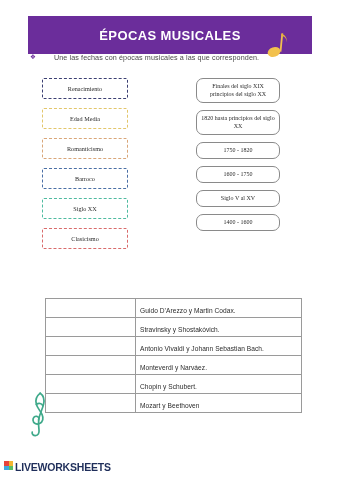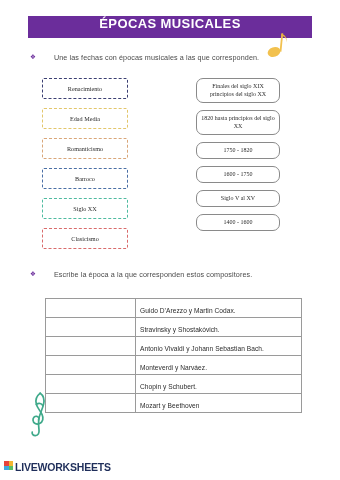--- a/index.html
+++ b/index.html
@@ -18,23 +18,24 @@
     height: 480px;
     background: #ffffff;
   }
 
   
   .banner {
     position: absolute;
     left: 28px;
     top: 16px;
     width: 284px;
-    height: 22px;
+    height: 38px;
     background: #6B2D9B;
     display: flex;
+    align-items: center;
     justify-content: center;
   }
   .banner-title {
     color: #ffffff;
     font-size: 13px;
     font-weight: bold;
     letter-spacing: 0.4px;
     font-family: "Liberation Sans", sans-serif;
   }
 
@@ -247,24 +248,20 @@
         </div>
         <div class="date-box short">
           <span class="date-label">Siglo V al XV</span>
         </div>
         <div class="date-box short">
           <span class="date-label">1400 - 1600</span>
         </div>
       </div>
   </div>
 
-  <div class="instruction" id="instr-2">
-    <span class="bullet">❖</span>
-    <span class="itext">Escribe la época a la que corresponden estos compositores.</span>
-  </div>
 
   <table class="comp-table">
     <colgroup>
       <col class="col-answer">
       <col class="col-composer">
     </colgroup>
     <tbody id="table-body">
         <tr>
           <td><span class="composer-text"></span></td>
           <td><span class="composer-text">Guido D’Arezzo y Martin Codax.</span></td>

